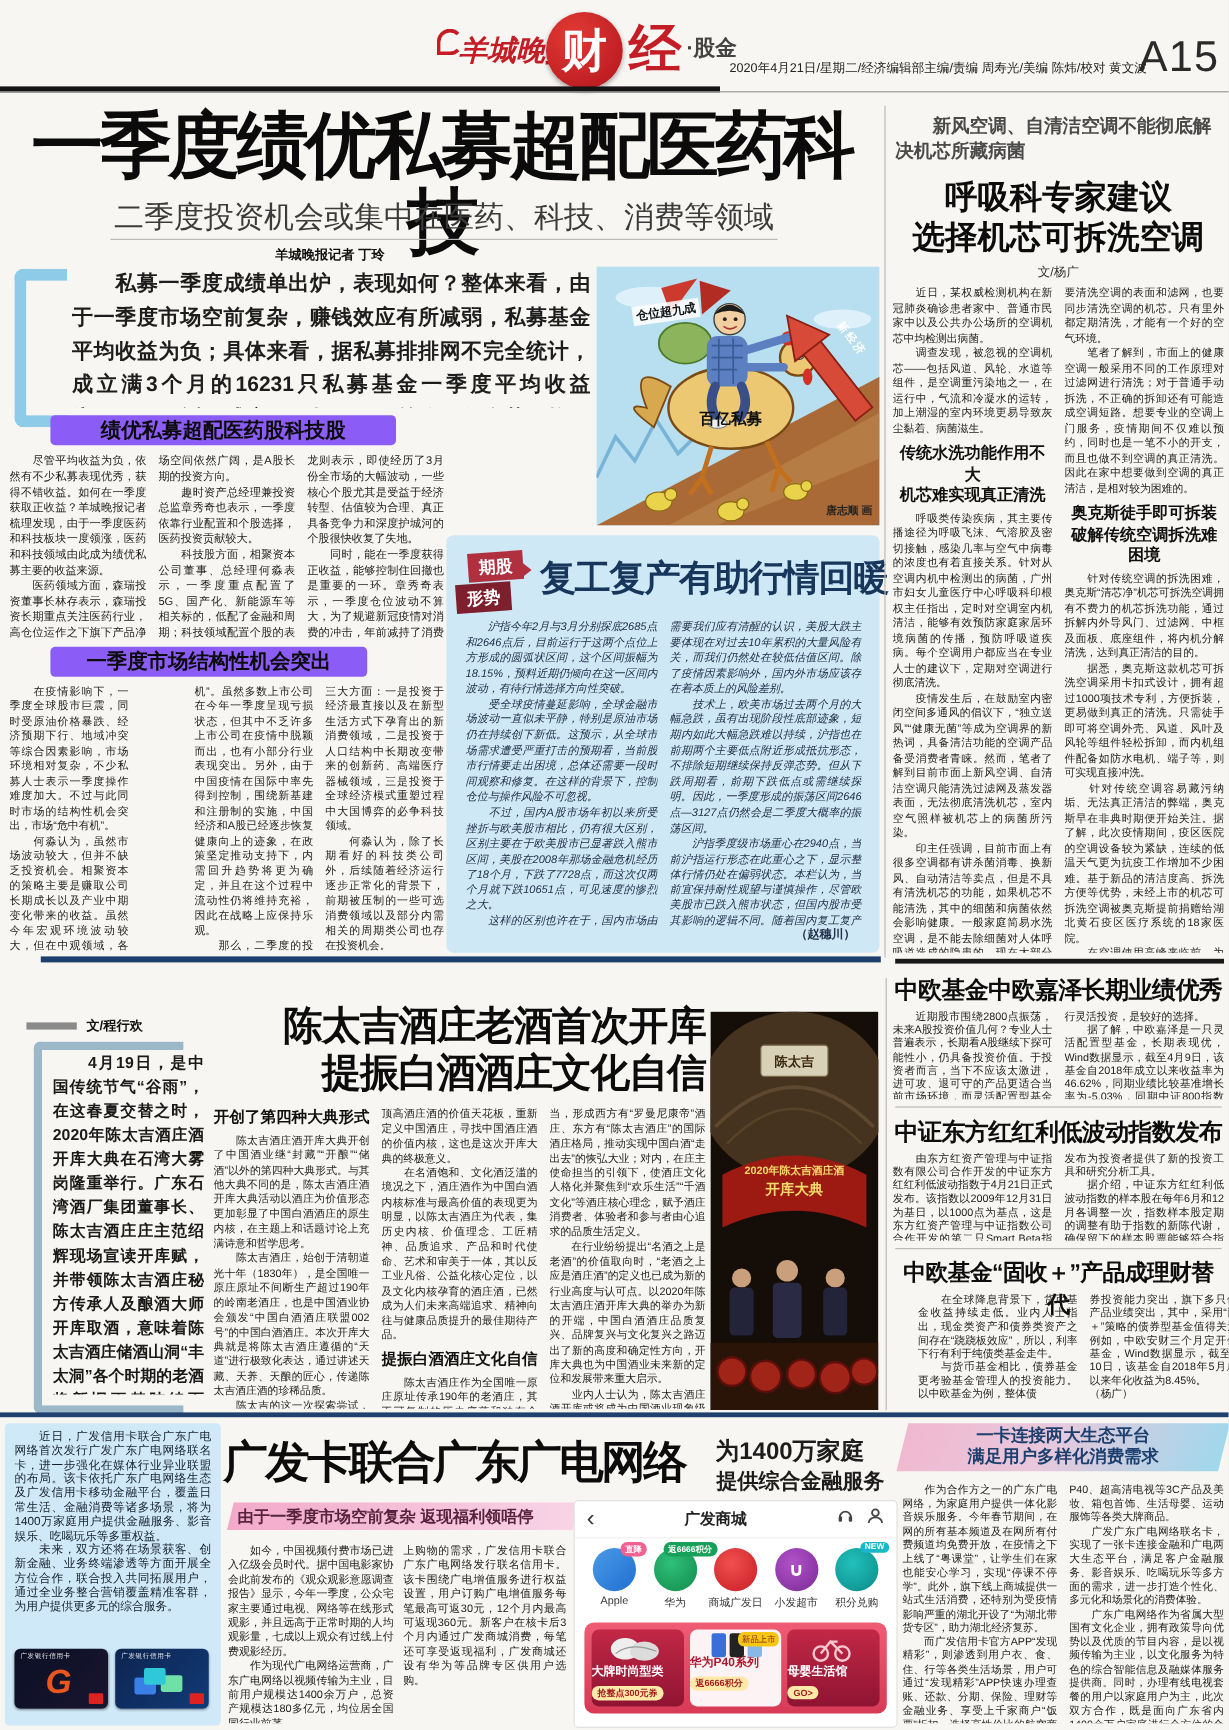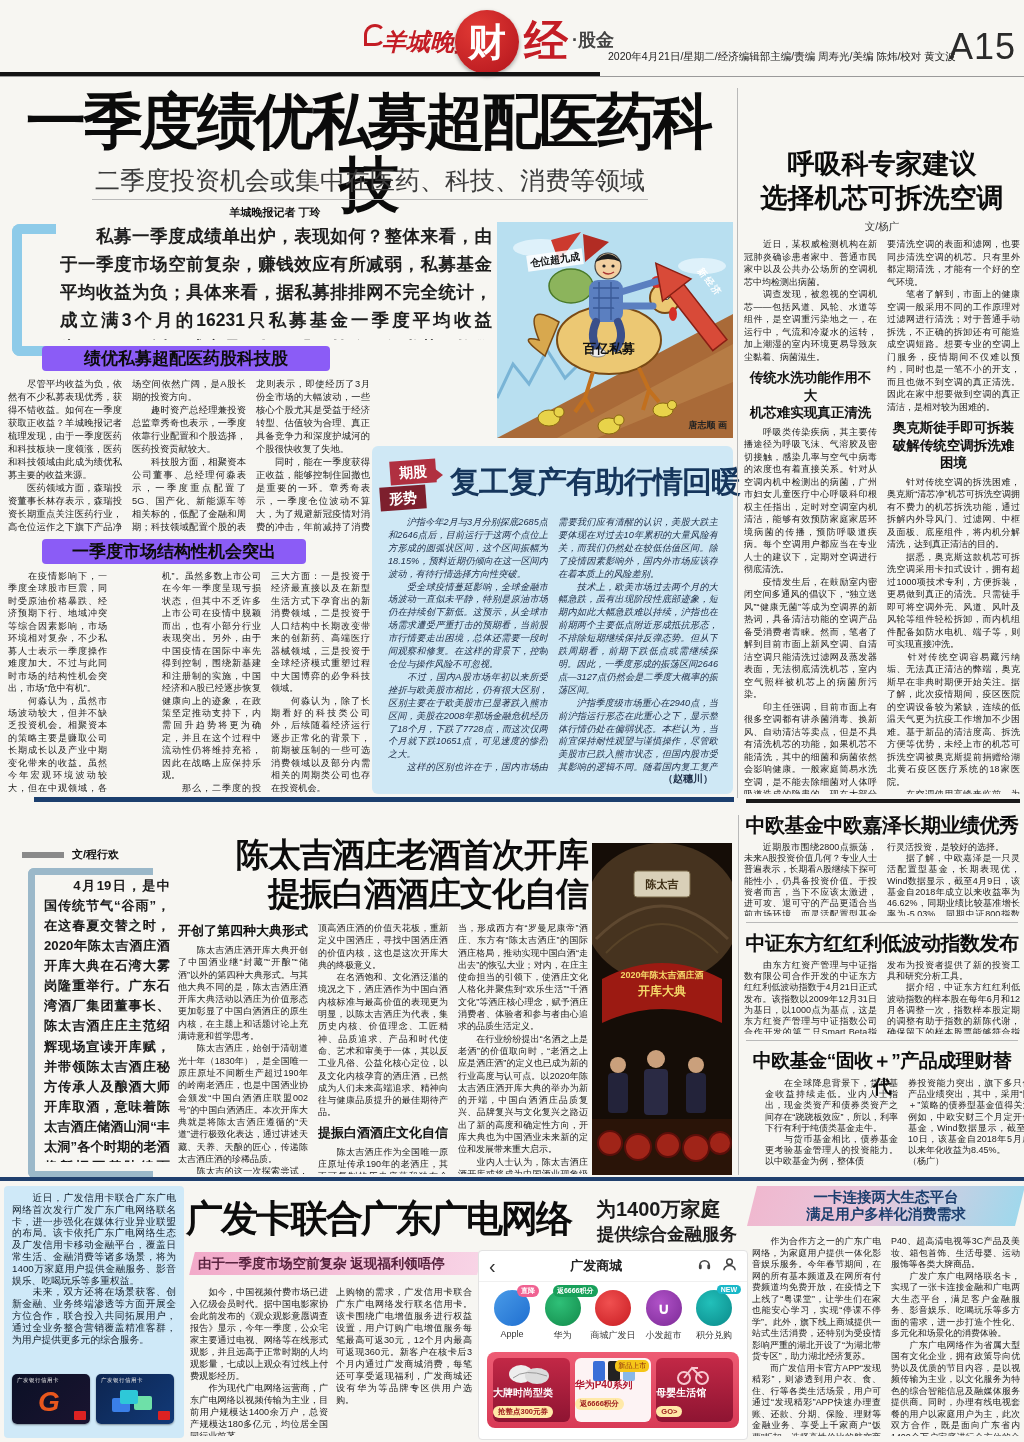--- a/index.html
+++ b/index.html
@@ -138,20 +138,21 @@
 　　这样的区别也许在于，国内市场由于过去几年，运行在相对平稳的较低估值区间，也就是我们的风险溢价并不高，相对释放的风险要比欧美市场低。本栏认为，这一点</div>
       <div class="col bt" style="font-style:italic;color:#20304a;font-size:9.2px;line-height:12.9px;">需要我们应有清醒的认识，美股大跌主要体现在对过去10年累积的大量风险有关，而我们仍然处在较低估值区间。除了疫情因素影响外，国内外市场应该存在着本质上的风险差别。
 　　技术上，欧美市场过去两个月的大幅急跌，虽有出现阶段性底部迹象，短期内如此大幅急跌难以持续，沪指也在前期两个主要低点附近形成抵抗形态，不排除短期继续保持反弹态势。但从下跌周期看，前期下跌低点或需继续探明。因此，一季度形成的振荡区间2646点—3127点仍然会是二季度大概率的振荡区间。
 　　沪指季度级市场重心在2940点，当前沪指运行形态在此重心之下，显示整体行情仍处在偏弱状态。本栏认为，当前宜保持耐性观望与谨慎操作，尽管欧美股市已跌入熊市状态，但国内股市受其影响的逻辑不同。随着国内复工复产已明显启动，医疗、医药、消费需求回升以及高科技企业的振兴，国内股市有望进一步回暖。</div>
     </div>
     <div class="abs" style="right:20px;bottom:8px;font-size:10px;font-weight:700;color:#20304a;">（赵穗川）</div>
   </div>
 
   <div class="abs vline" style="left:737px;top:88px;height:710px;"></div>
 
+  <div class="abs" style="left:746px;top:96px;width:272px;font-size:15.5px;font-weight:600;color:#4a4a4a;line-height:1.35;text-indent:2em;">新风空调、自清洁空调不能彻底解决机芯所藏病菌</div>
   <div class="abs pre" style="left:744px;top:148px;width:276px;font-size:27px;font-weight:900;color:#0c0c0c;text-align:center;line-height:1.25;">呼吸科专家建议
 选择机芯可拆洗空调</div>
   <div class="abs" style="left:744px;top:220px;width:276px;font-size:10.5px;color:#333;text-align:center;">文/杨广</div>
   <div class="abs cols" style="left:744px;top:238px;width:276px;height:556px;">
     <div class="col">
       <div class="bt" style="font-size:9px;line-height:12.5px;">　　近日，某权威检测机构在新冠肺炎确诊患者家中、普通市民家中以及公共办公场所的空调机芯中均检测出病菌。
 　　调查发现，被忽视的空调机芯——包括风道、风轮、水道等组件，是空调重污染地之一，在运行中，气流和冷凝水的运转，加上潮湿的室内环境更易导致灰尘黏着、病菌滋生。</div>
       <div class="subhead-inline" style="font-size:13.5px;line-height:1.3;">传统水洗功能作用不大
 机芯难实现真正清洗</div>
       <div class="bt" style="font-size:9px;line-height:12.5px;">　　呼吸类传染疾病，其主要传播途径为呼吸飞沫、气溶胶及密切接触，感染几率与空气中病毒的浓度也有着直接关系。针对从空调内机中检测出的病菌，广州市妇女儿童医疗中心呼吸科印根权主任指出，定时对空调室内机清洁，能够有效预防家庭家居环境病菌的传播，预防呼吸道疾病。每个空调用户都应当在专业人士的建议下，定期对空调进行彻底清洗。

